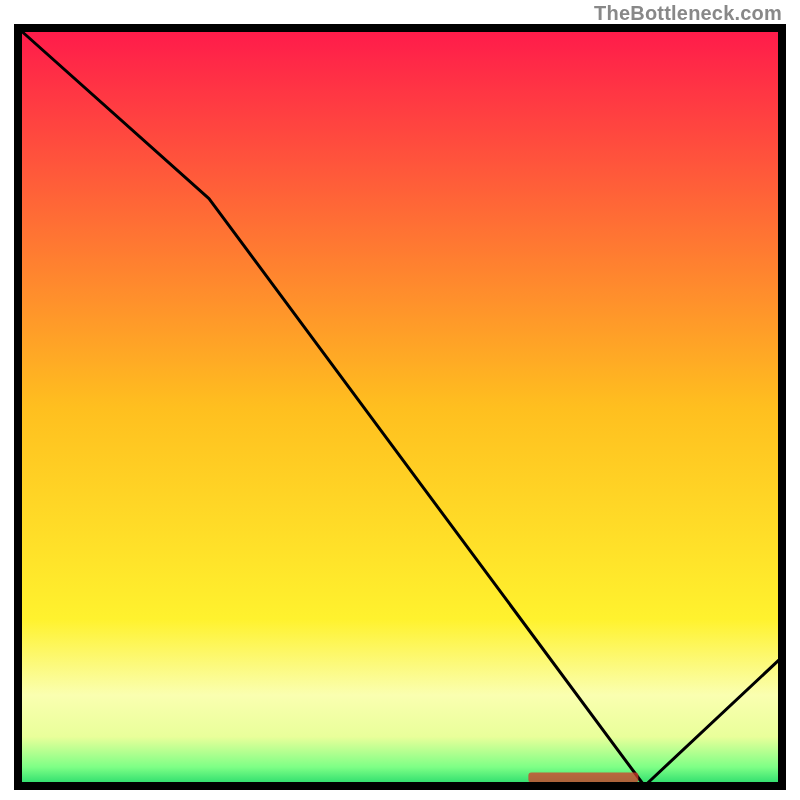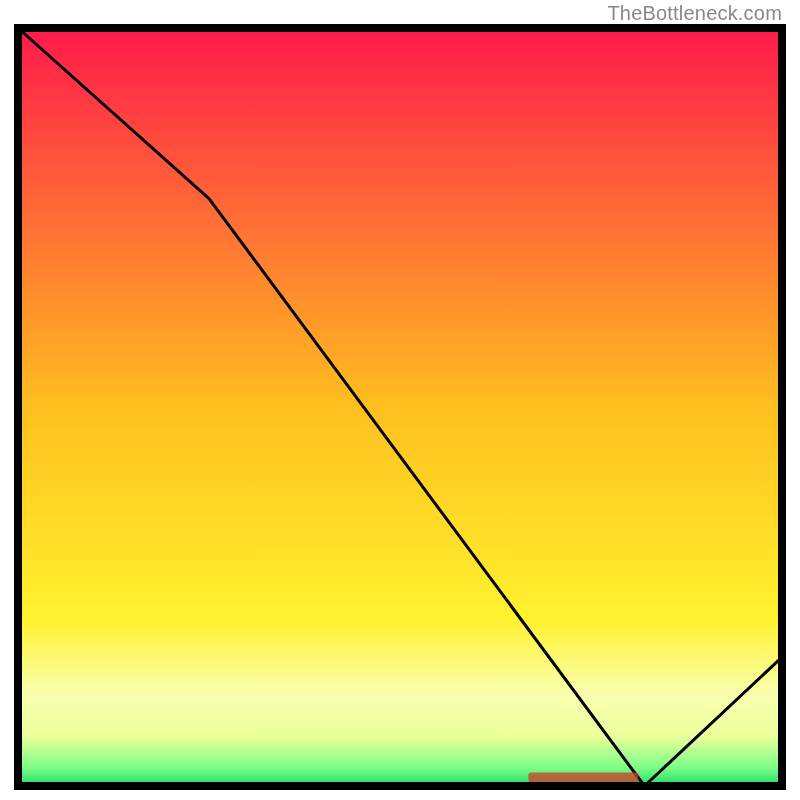--- a/index.html
+++ b/index.html
@@ -13,21 +13,21 @@
   .wrap {
     position: relative;
     width: 800px;
     height: 800px;
   }
   .attribution {
     position: absolute;
     top: 2px;
     right: 18px;
     font-size: 20px;
-    font-weight: normal;
+    font-weight: bold;
     color: #888888;
     letter-spacing: 0.2px;
   }
   svg {
     display: block;
   }
 </style>
 </head>
 <body>
 

